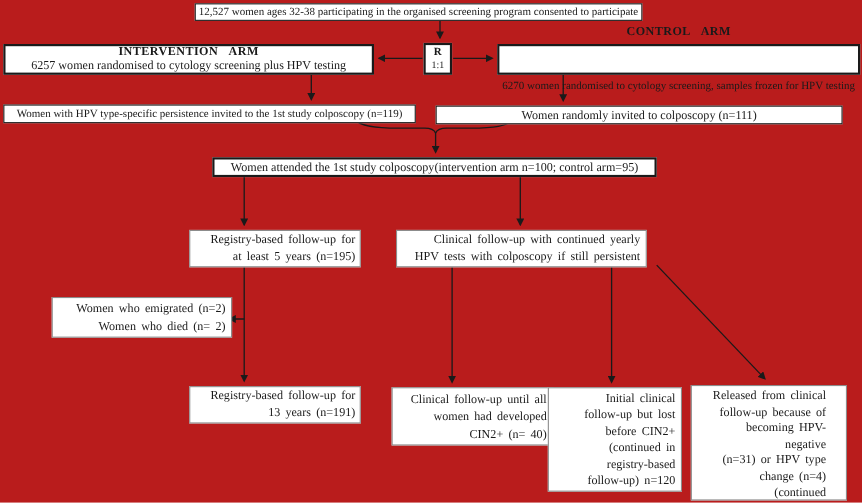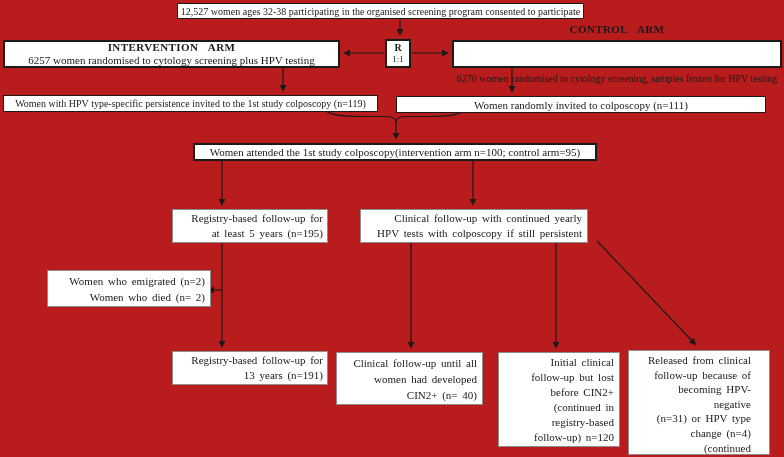--- a/index.html
+++ b/index.html
@@ -123,21 +123,21 @@
 
   <div class="box b-gray lines para f105" style="left:360px; top:209px; width:228px; height:34px; padding:1px 5px; line-height:15px;">Clinical follow-up with continued yearly
 HPV tests with colposcopy if still persistent</div>
 
   <div class="box b-gray lines para f11" style="left:47px; top:270px; width:164px; height:37px; padding:2px 5px; line-height:16px;">Women who emigrated (n=2)
 Women who died (n= 2)</div>
 
   <div class="box b-gray lines para f105" style="left:172px; top:351px; width:156px; height:34px; padding:1px 4px; line-height:15px;">Registry-based follow-up for
 13 years (n=191)</div>
 
-  <div class="box b-gray lines para f11" style="left:336px; top:352px; width:147px; height:53px; padding:2px 5px; line-height:16px;">Clinical follow-up until all
+  <div class="box b-gray lines para f11" style="left:356px; top:352px; width:147px; height:53px; padding:2px 5px; line-height:16px;">Clinical follow-up until all
 women had developed
 CIN2+ (n= 40)</div>
 
   <div class="box b-gray lines para f11" style="left:498px; top:352px; width:122px; height:95px; padding:2px 5px; line-height:15px;">Initial clinical
 follow-up but lost
 before CIN2+
 (continued in
 registry-based
 follow-up) n=120</div>
 

